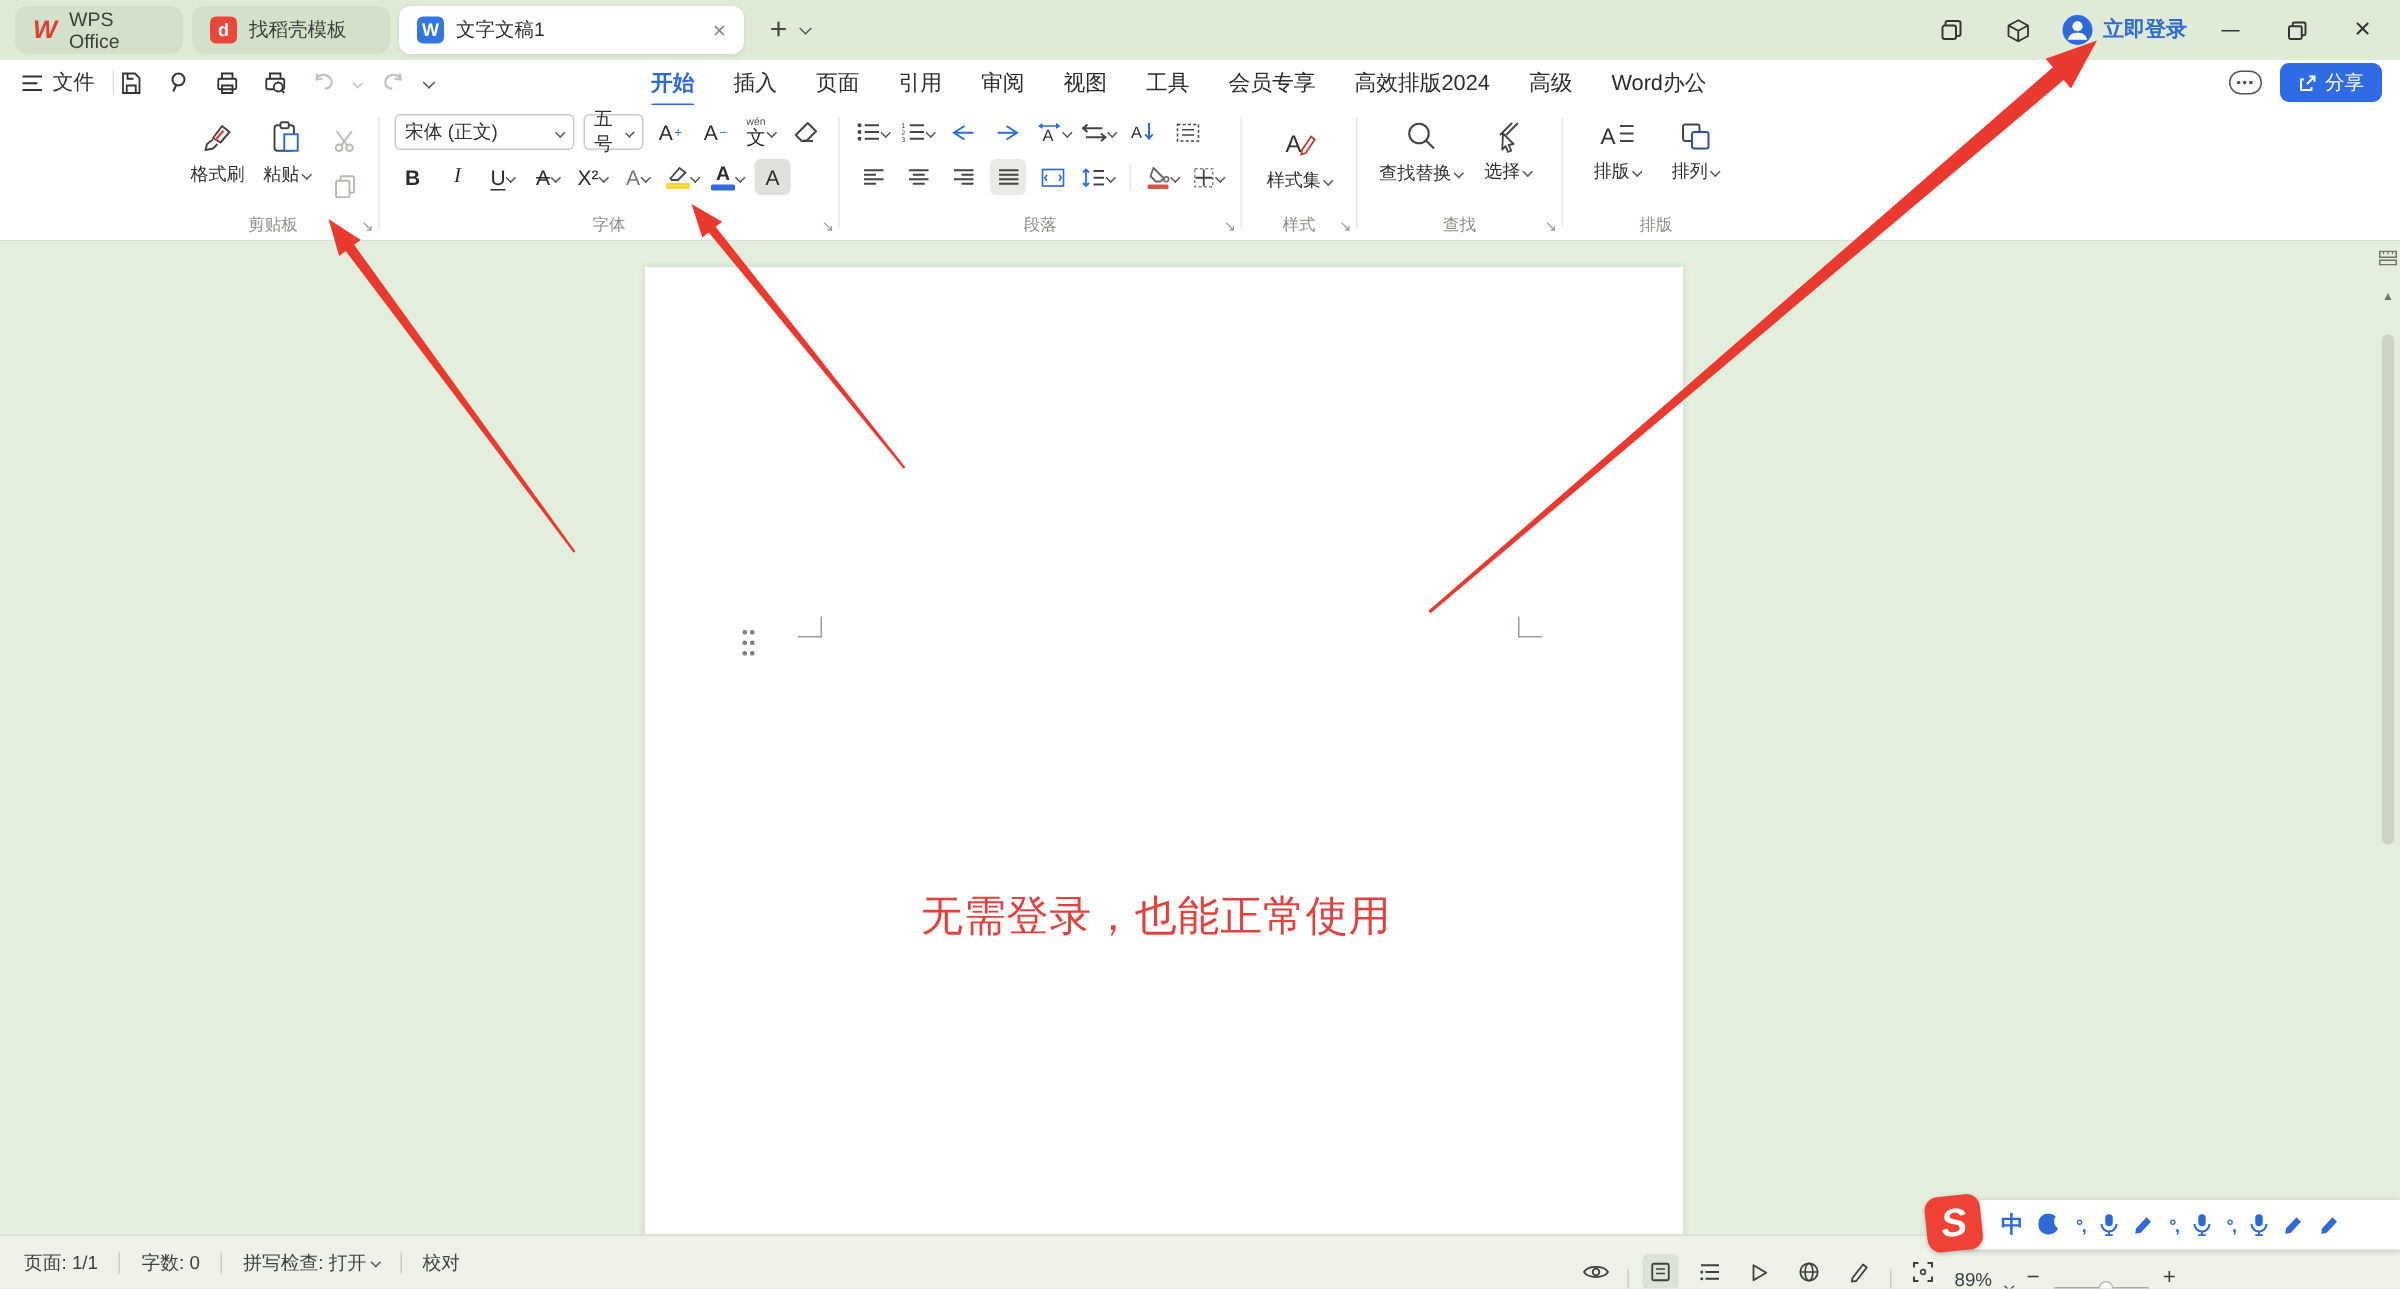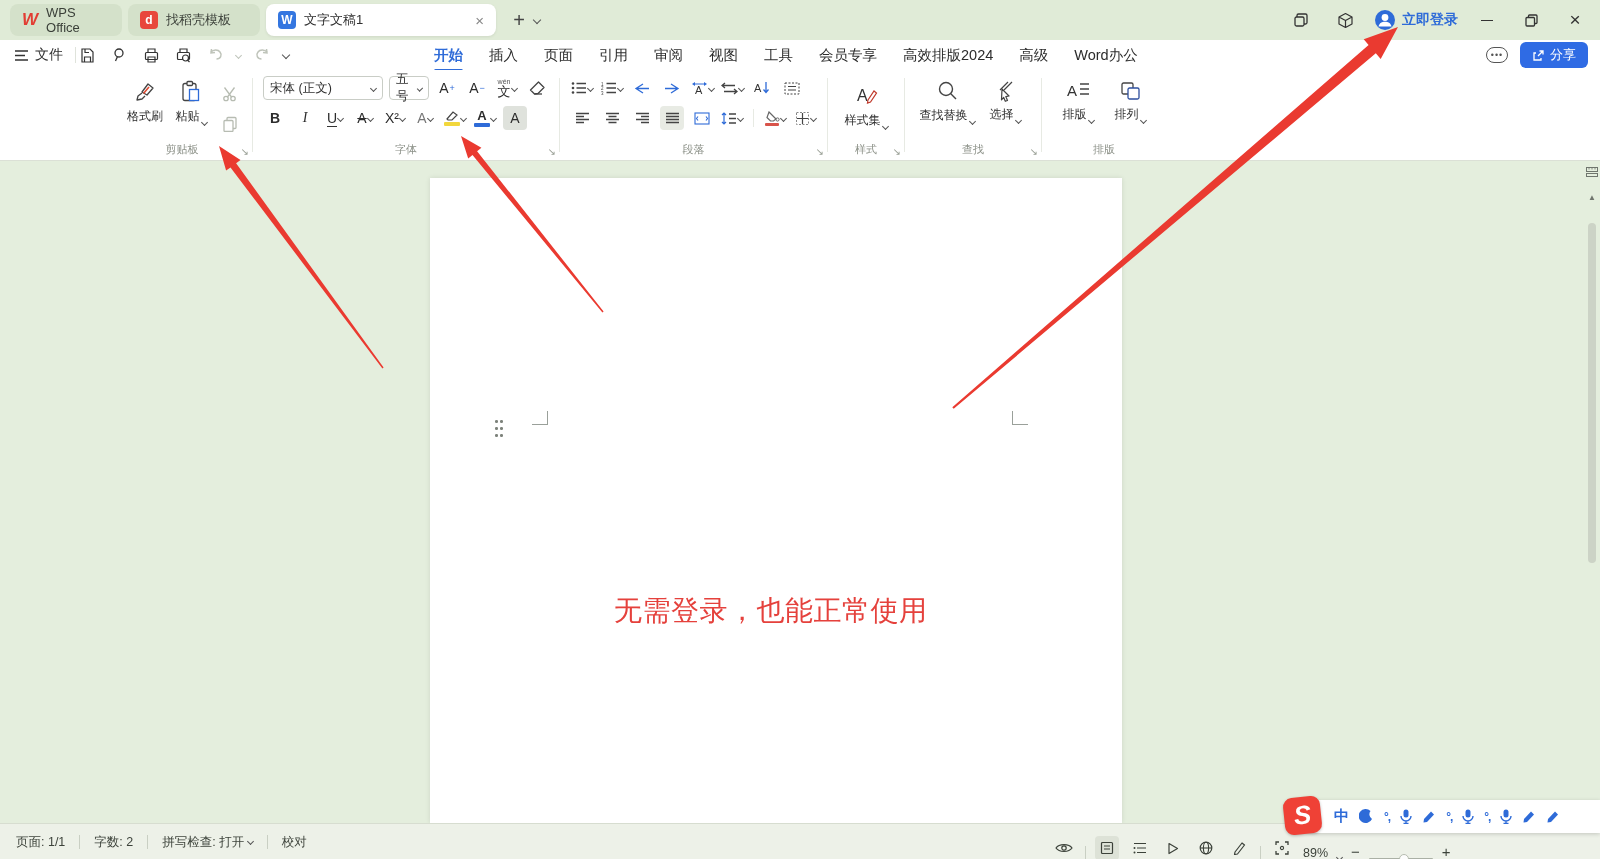--- a/index.html
+++ b/index.html
@@ -41,21 +41,21 @@
   .share-btn { display:flex; align-items:center; gap:5px; background:#2f6be4; color:#fff; font-size:13px; border-radius:6px; height:26px; padding:0 12px; }
   .dots-badge { width:22px; height:16px; border:1.4px solid #555; border-radius:8px; display:flex; align-items:center; justify-content:center; font-size:9px; letter-spacing:1px; color:#555; line-height:0; }
 
   
   .ribbon { position:absolute; top:70px; left:0; right:0; height:91px; background:#fff; border-bottom:1px solid #dbe0d6; display:flex; padding-left:112px; }
   .vdiv { width:1px; background:#e7eae3; margin:8px 0; flex:0 0 auto; }
   .rgroup { position:relative; padding:6px 10px 18px; display:flex; align-items:flex-start; }
   .rg-label { position:absolute; bottom:3px; left:0; right:0; text-align:center; font-size:11px; color:#8b9087; }
   .expand-arrow { position:absolute; right:3px; bottom:3px; font-size:10px; color:#9aa096; }
   .bigbtn { width:46px; height:58px; display:flex; flex-direction:column; align-items:center; justify-content:flex-start; gap:4px; border-radius:4px; font-size:12px; color:#2f2f2f; padding-top:4px; white-space:nowrap; }
-  .bigbtn .lbl { display:flex; align-items:flex-end; gap:2px; }
+  .bigbtn .lbl { display:flex; align-items:center; gap:2px; }
   .minicol { display:flex; flex-direction:column; gap:6px; margin-left:4px; padding-top:6px; }
   .fontrows { display:flex; flex-direction:column; gap:6px; }
   .frow { display:flex; align-items:center; gap:6px; }
   .combo { height:24px; border:1px solid #c9cdc6; border-radius:4px; display:flex; align-items:center; padding:0 6px; font-size:12.5px; color:#2f2f2f; gap:6px; background:#fff; }
   .combo .chev { margin-left:auto; }
   .ibtn { min-width:24px; height:24px; display:inline-flex; align-items:center; justify-content:center; border-radius:4px; font-size:14px; color:#2c2c2c; gap:1px; }
   .ibtn.active { background:#e8ebe4; }
   .ibtn.gray { color:#b7bcb2; }
   .stack { display:inline-flex; flex-direction:column; align-items:center; line-height:1; }
   .stack .bar { display:block; width:16px; height:4px; border-radius:1px; margin-top:1px; }
@@ -579,21 +579,21 @@
       </svg>
   </span>
   <span class="sb-up">▲</span>
   <div class="sb-thumb"></div>
 </div>
 
 <div class="statusbar">
   <div class="sb-left">
     <span>页面: 1/1</span>
     <span class="sb-sep"></span>
-    <span>字数: 2</span>
+    <span>字数: 0</span>
     <span class="sb-sep"></span>
     <span><span>拼写检查: 打开</span> <span class="chev sm"></span></span>
     <span class="sb-sep"></span>
     <span>校对</span>
   </div>
 
   <div class="sb-right">
     <span class="sicon">
       <svg width="18" height="12" viewBox="0 0 18 12">
           <path d="M1 6 C4 1.5 14 1.5 17 6 C14 10.5 4 10.5 1 6 Z" fill="none" stroke="#3c423a" stroke-width="1.2"></path>

